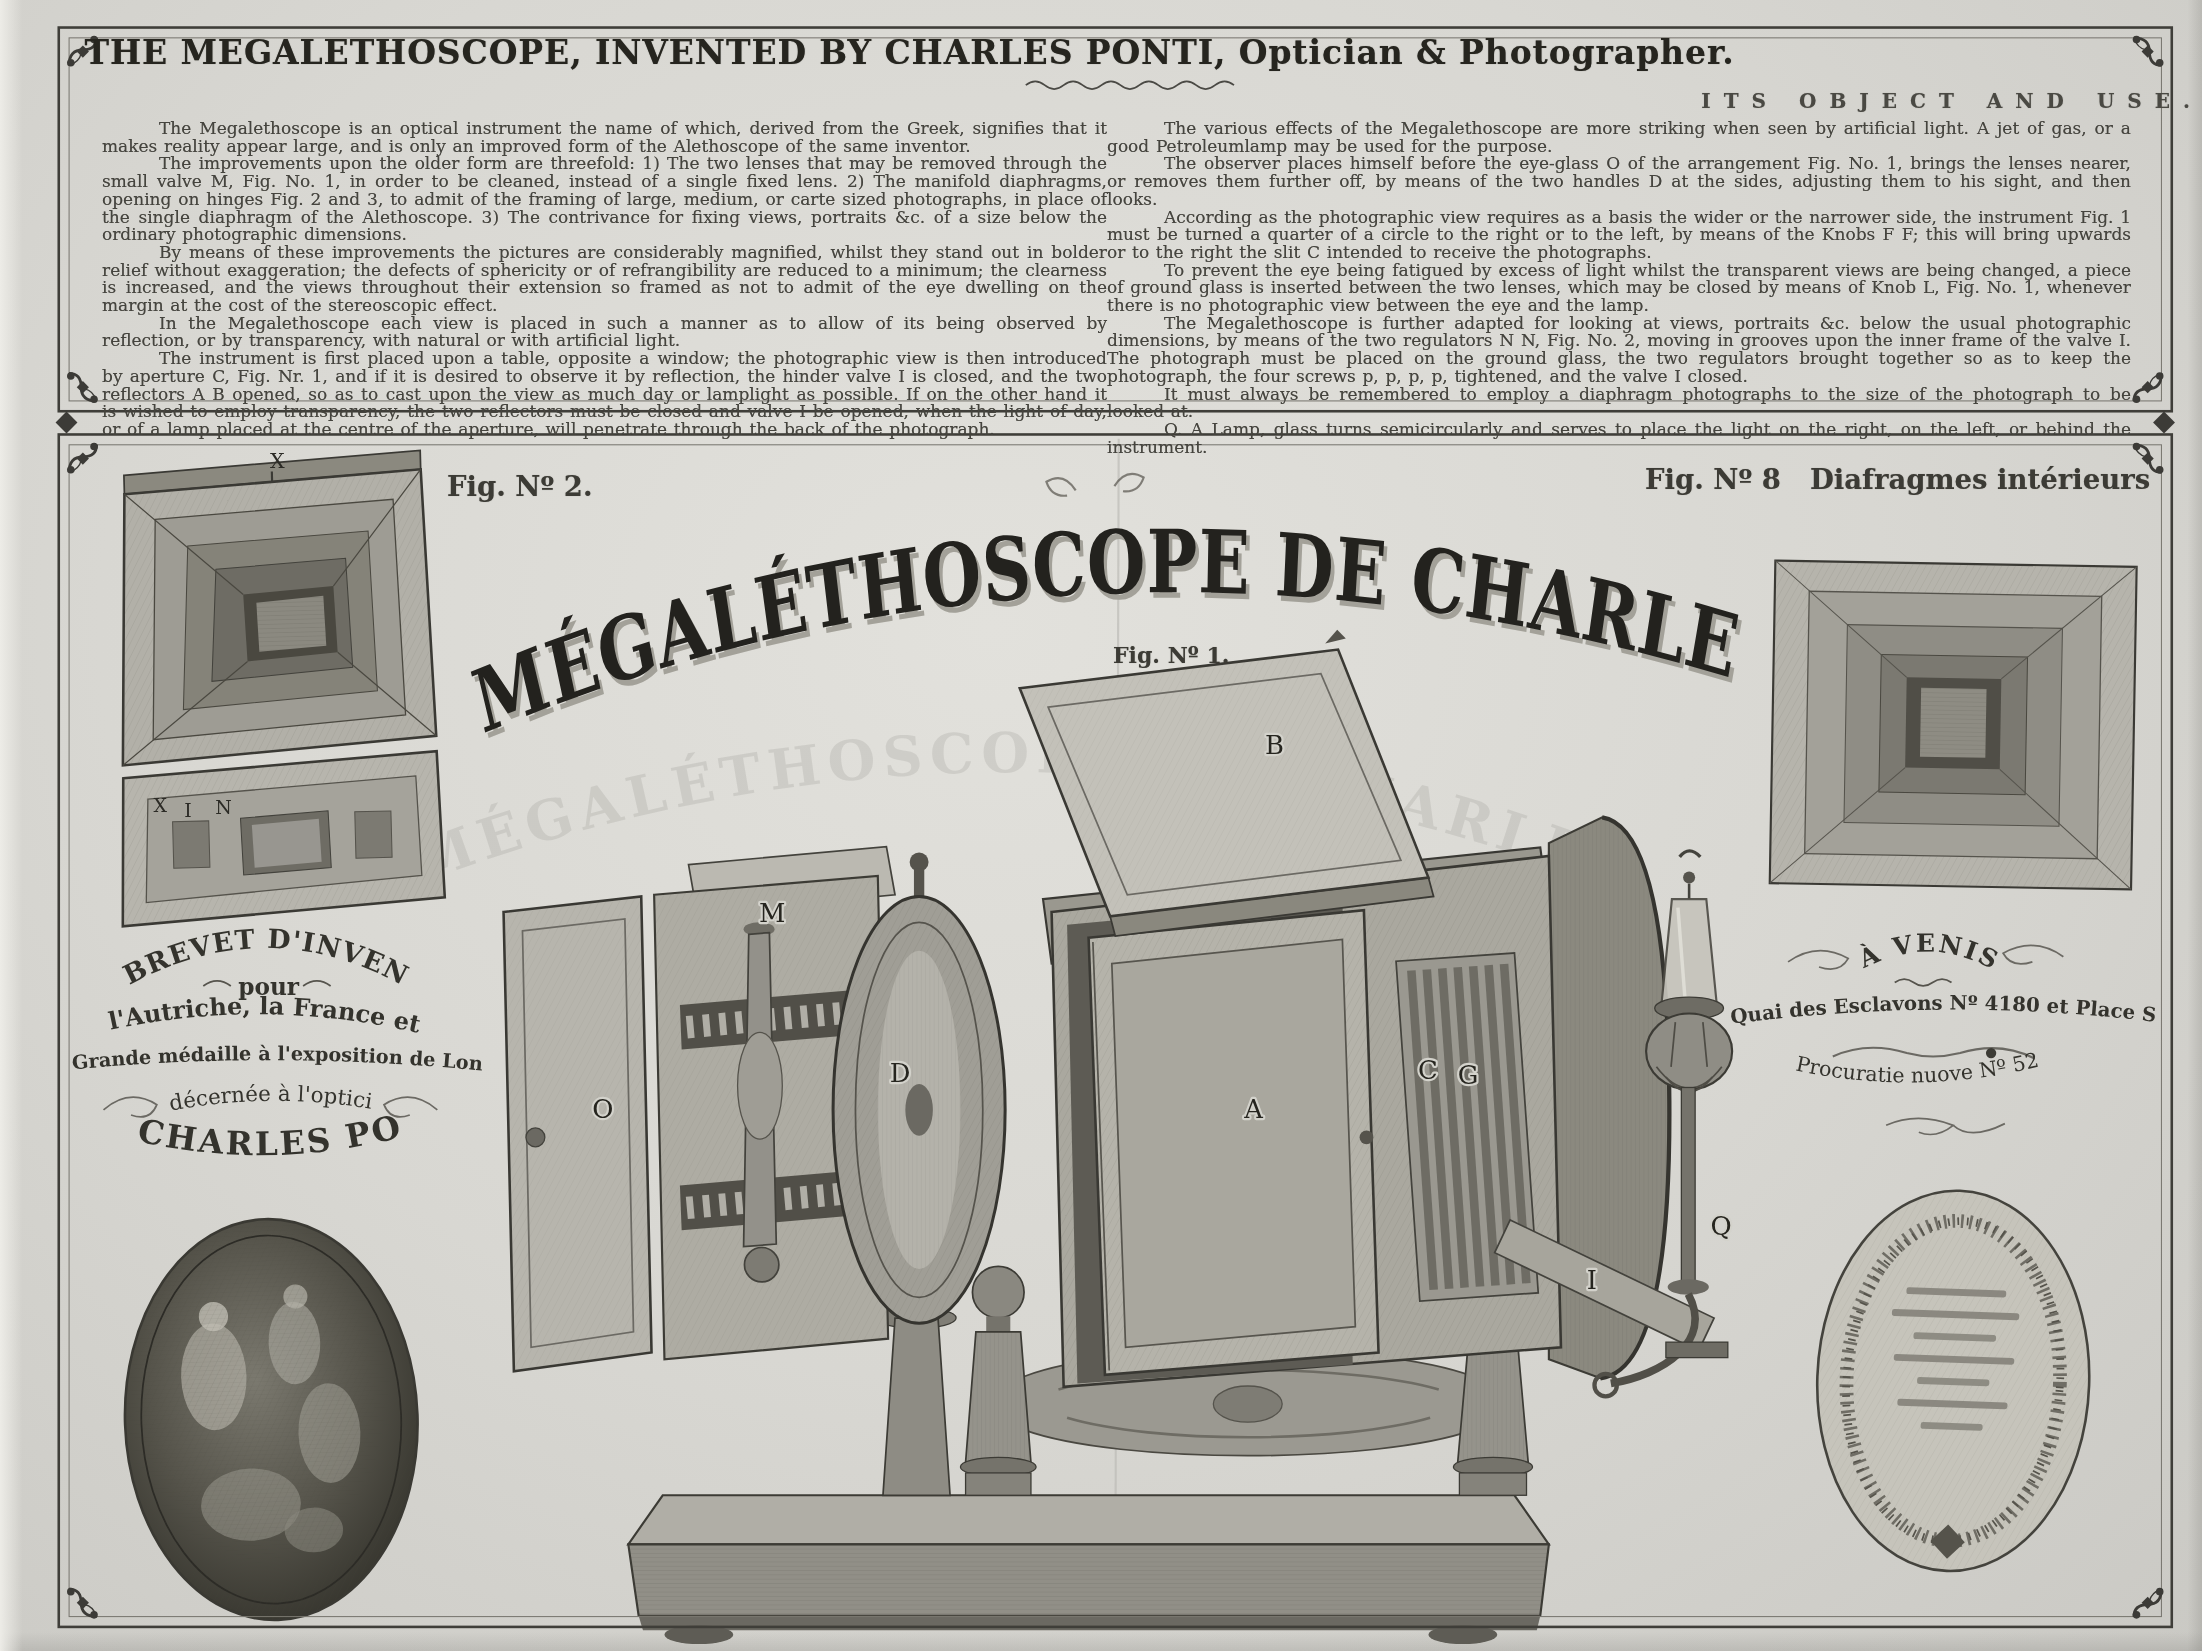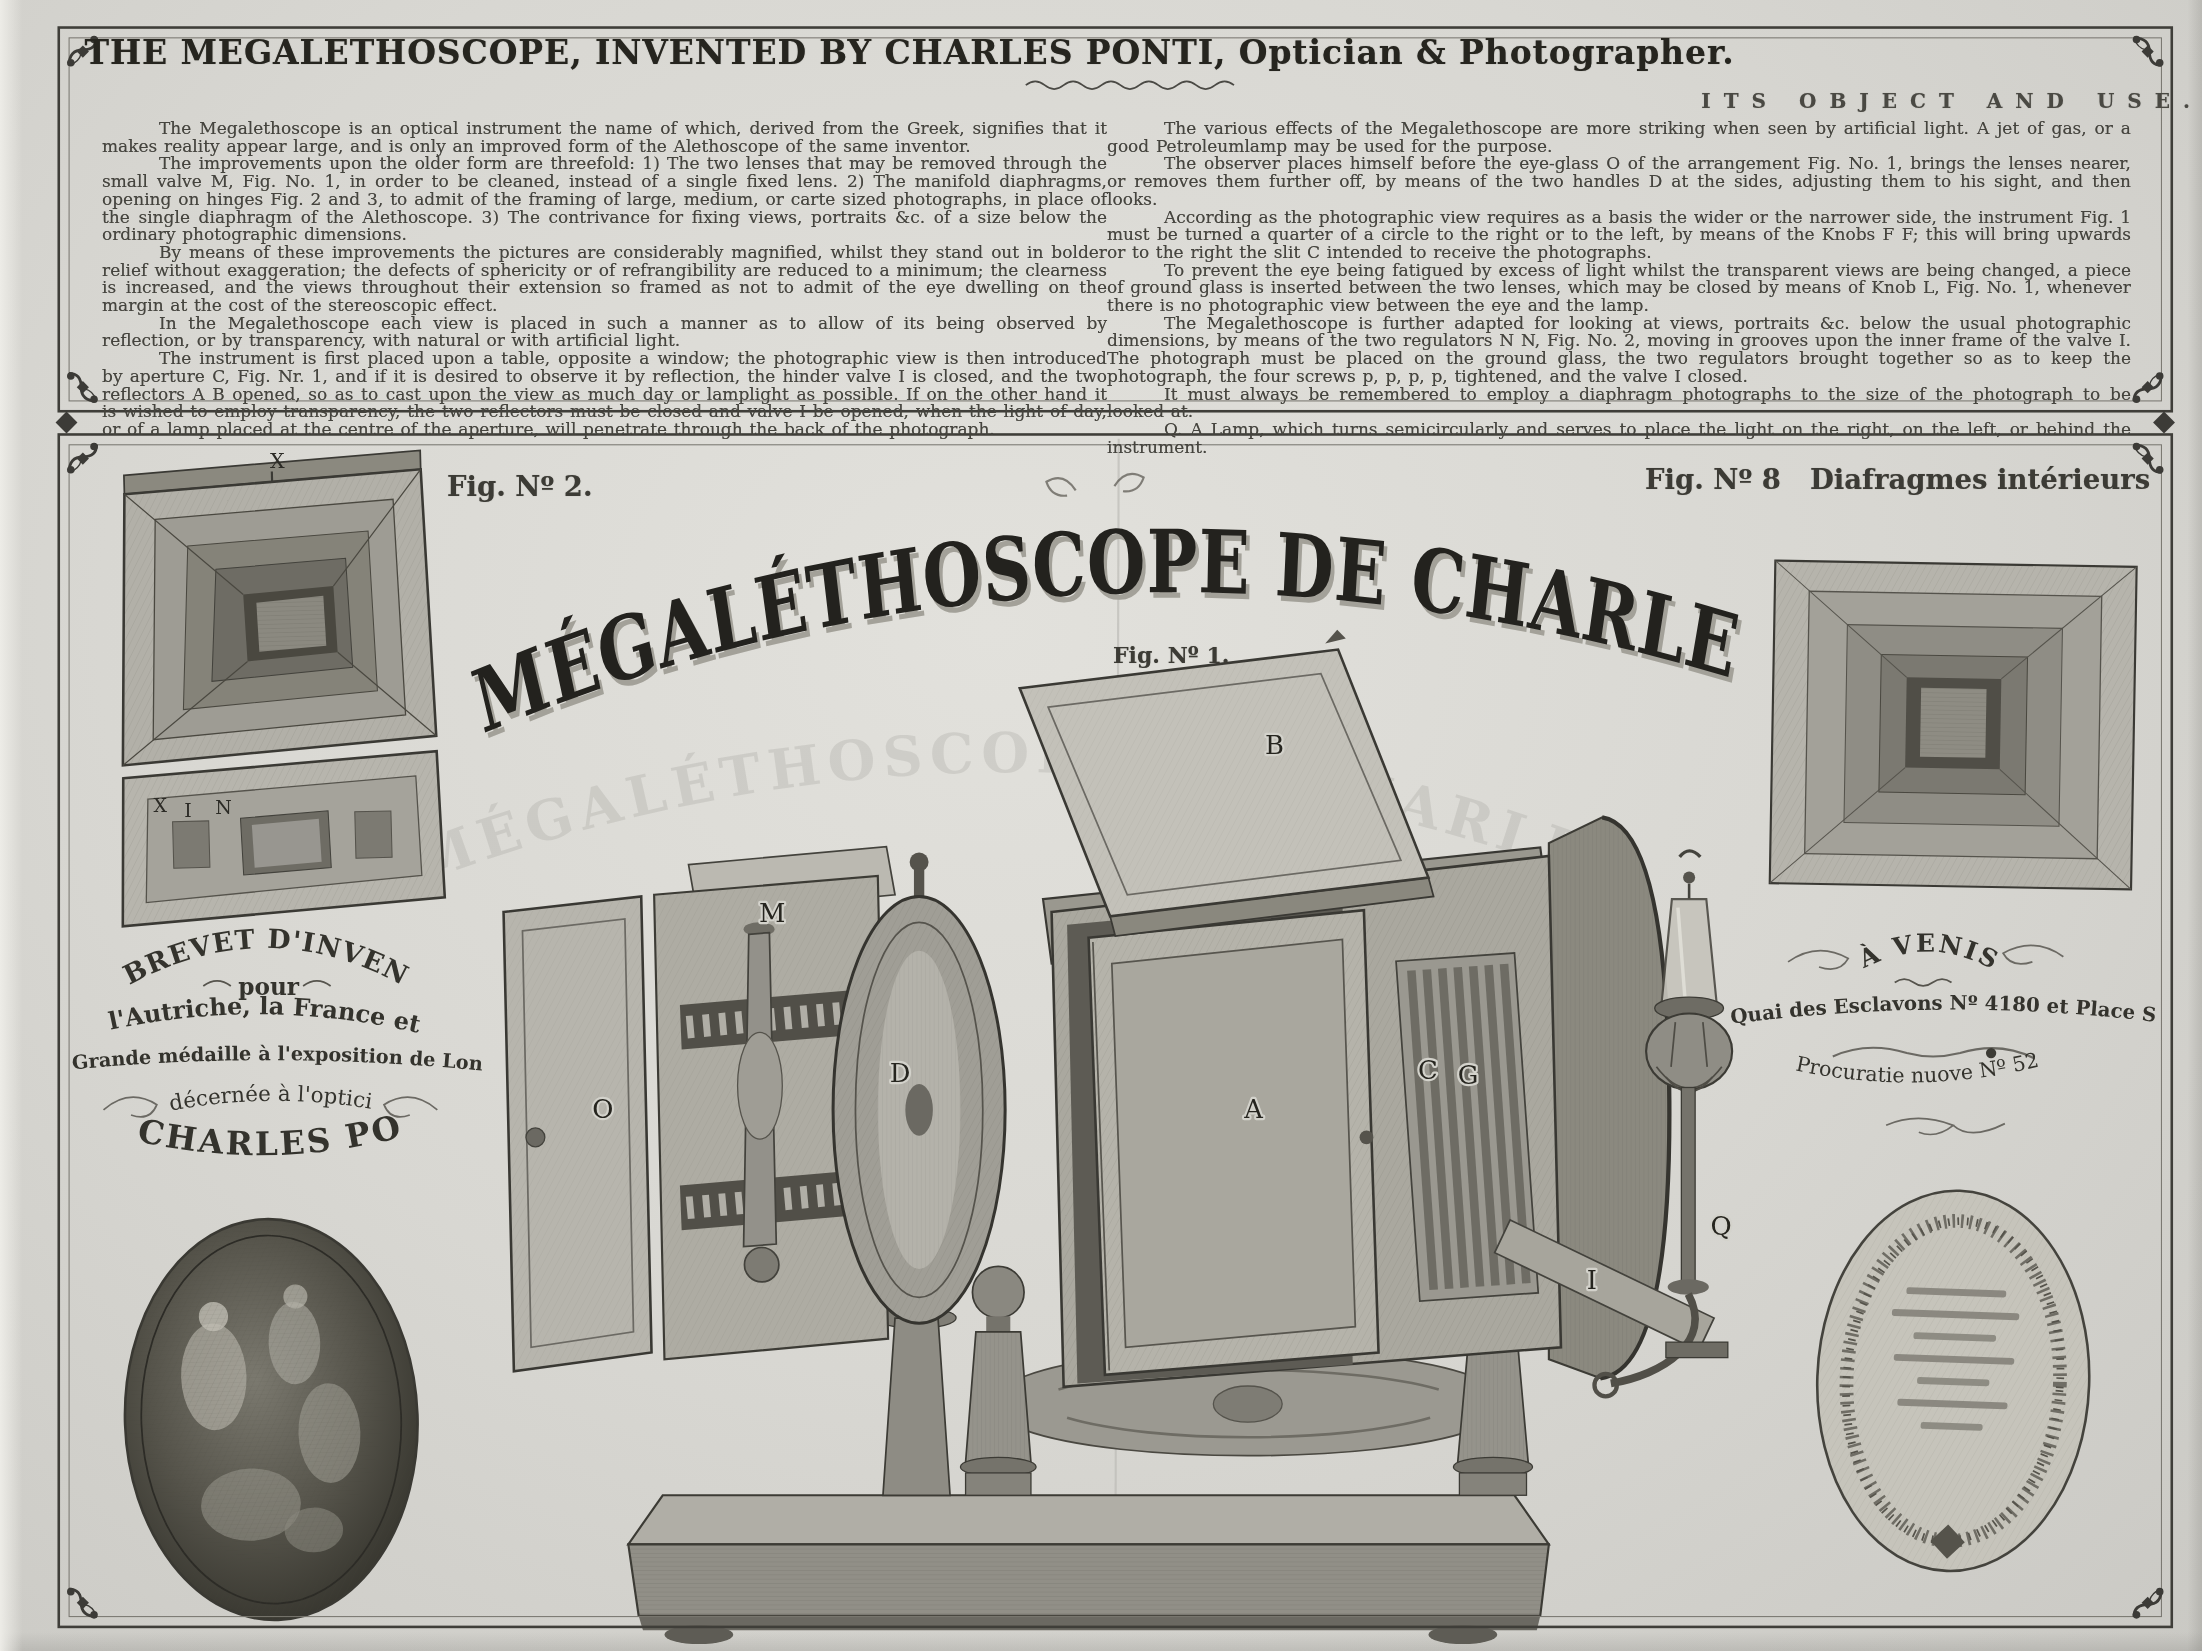--- a/index.html
+++ b/index.html
@@ -387,21 +387,21 @@
         <p class="para">The instrument is first placed upon a table, opposite a window; the photographic view is then introduced by aperture C, Fig. Nr. 1, and if it is desired to observe it by reflection, the hinder valve I is closed, and the two reflectors A B opened, so as to cast upon the view as much day or lamplight as possible. If on the other hand it is wished to employ transparency, the two reflectors must be closed and valve I be opened, when the light of day, or of a lamp placed at the centre of the aperture, will penetrate through the back of the photograph.</p>
       </div>
     <div class="col col-right">
 
     <p class="para">The various effects of the Megalethoscope are more striking when seen by artificial light. A jet of gas, or a good Petroleumlamp may be used for the purpose.</p>
         <p class="para">The observer places himself before the eye-glass O of the arrangement Fig. No. 1, brings the lenses nearer, or removes them further off, by means of the two handles D at the sides, adjusting them to his sight, and then looks.</p>
         <p class="para">According as the photographic view requires as a basis the wider or the narrower side, the instrument Fig. 1 must be turned a quarter of a circle to the right or to the left, by means of the Knobs F F; this will bring upwards or to the right the slit C intended to receive the photographs.</p>
         <p class="para">To prevent the eye being fatigued by excess of light whilst the transparent views are being changed, a piece of ground glass is inserted between the two lenses, which may be closed by means of Knob L, Fig. No. 1, whenever there is no photographic view between the eye and the lamp.</p>
         <p class="para">The Megalethoscope is further adapted for looking at views, portraits &amp;c. below the usual photographic dimensions, by means of the two regulators N N, Fig. No. 2, moving in grooves upon the inner frame of the valve I. The photograph must be placed on the ground glass, the two regulators brought together so as to keep the photograph, the four screws p, p, p, p, tightened, and the valve I closed.</p>
         <p class="para">It must always be remembered to employ a diaphragm photographs to the size of the photograph to be looked at.</p>
-        <p class="para">Q. A Lamp, which turns semicircularly and serves to place the light on the right, on the left, or behind the instrument.</p>
+        <p class="para">Q. A Lamp, glass turns semicircularly and serves to place the light on the right, on the left, or behind the instrument.</p>
       </div>
   </div>
 
   <div class="txt fig-caption fig2-cap">Fig. Nº 2.</div>
 
   <div class="txt fig-caption fig3-cap">
     <span>Fig. Nº 8</span><span class="gap"></span><span>Diafragmes intérieurs</span>
   </div>
 
   <div class="txt fig-caption fig1-cap">Fig. Nº 1.</div>

